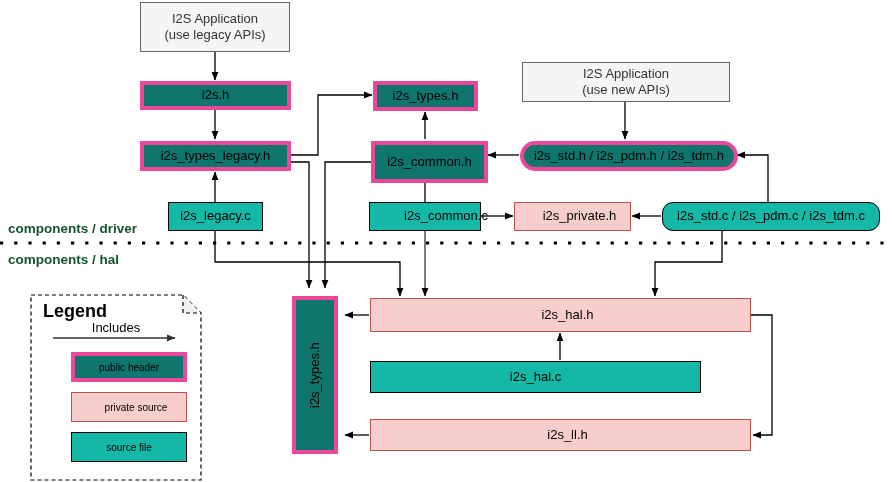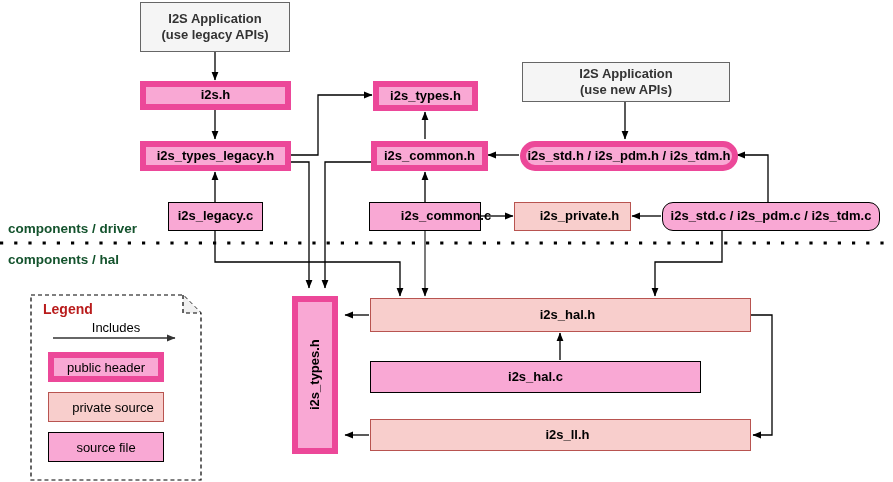--- a/index.html
+++ b/index.html
@@ -2,33 +2,33 @@
 <html><head>
 <meta charset="utf-8">
 <style>
   html,body{margin:0;padding:0;background:#ffffff;}
   body{width:893px;height:482px;overflow:hidden;
        font-family:"Liberation Sans","DejaVu Sans",sans-serif;}
   #stage{position:relative;width:893px;height:482px;}
   svg{position:absolute;top:0;left:0;width:893px;height:482px;}
   .node{position:absolute;box-sizing:border-box;display:flex;
         align-items:center;justify-content:center;text-align:center;
-        font-size:13px;line-height:1.25;color:#000;font-weight:bold;}
+        font-size:13px;line-height:1.25;color:#000;}
   .n-app{background:#f5f5f5;border:1px solid #666666;color:#333333;}
-  .n-pub{background:#f9a8d4;border:6px solid #ec4899;}
+  .n-pub{background:#0f766e;border:4px solid #ec4899;}
   .n-priv{background:#f8cecc;border:1px solid #b85450;padding-left:14px;}
-  .n-src{background:#f9a8d4;border:1px solid #000000;}
+  .n-src{background:#14b8a6;border:1px solid #000000;}
   .vert{writing-mode:vertical-rl;transform:rotate(180deg);}
   .zone-label{position:absolute;color:#14532d;font-weight:bold;font-size:13.5px;}
   .legend-box{position:absolute;left:31px;top:295px;width:170px;height:185px;}
-  .legend-title{position:absolute;left:12px;top:6px;font-weight:bold;font-size:14px;color:#b91c1c;}
+  .legend-title{position:absolute;left:12px;top:6px;font-weight:bold;font-size:18px;color:#000000;}
   .legend-inc{position:absolute;left:0;top:25px;width:170px;text-align:center;font-size:13px;}
-  .lg-item{position:absolute;left:17px;width:116px;height:30px;
+  .lg-item{position:absolute;left:40px;width:116px;height:30px;
            display:flex;align-items:center;justify-content:center;
-           box-sizing:border-box;font-size:13px;}
+           box-sizing:border-box;font-size:10px;}
 </style>
 </head>
 <body>
 
 <div id="stage">
 
   <svg viewBox="0 0 893 482">
     <defs>
       <marker id="ah" markerWidth="9" markerHeight="9" refX="8" refY="4" orient="auto" markerUnits="userSpaceOnUse">
         <path d="M0,0.6 L8.5,4 L0,7.4 z" fill="#000"></path>
@@ -101,21 +101,21 @@
     <span>I2S Application</span>
     <span>(use new APIs)</span>
   </div>
 
   <div class="node n-pub" style="left:140px;top:81px;width:151px;height:29px;">i2s.h</div>
 
   <div class="node n-pub" style="left:140px;top:141px;width:151px;height:30px;">i2s_types_legacy.h</div>
 
   <div class="node n-pub" style="left:373px;top:81px;width:105px;height:30px;">i2s_types.h</div>
 
-  <div class="node n-pub" style="left:371px;top:141px;width:117px;height:30px;">i2s_common.h</div>
+  <div class="node n-pub" style="left:371px;top:141px;width:117px;height:42px;">i2s_common.h</div>
 
   <div class="node n-pub" style="left:520px;top:141px;width:218px;height:30px;border-radius:15px;">i2s_std.h / i2s_pdm.h / i2s_tdm.h</div>
 
   <div class="node n-src" style="left:168px;top:202px;width:95px;height:29px;">i2s_legacy.c</div>
 
   <div class="node n-src" style="left:369px;top:202px;width:112px;height:29px;padding-left:42px;">i2s_common.c</div>
 
   <div class="node n-priv" style="left:514px;top:202px;width:117px;height:29px;">i2s_private.h</div>
 
   <div class="node n-src" style="left:662px;top:202px;width:218px;height:29px;border-radius:11px;">i2s_std.c / i2s_pdm.c / i2s_tdm.c</div>

